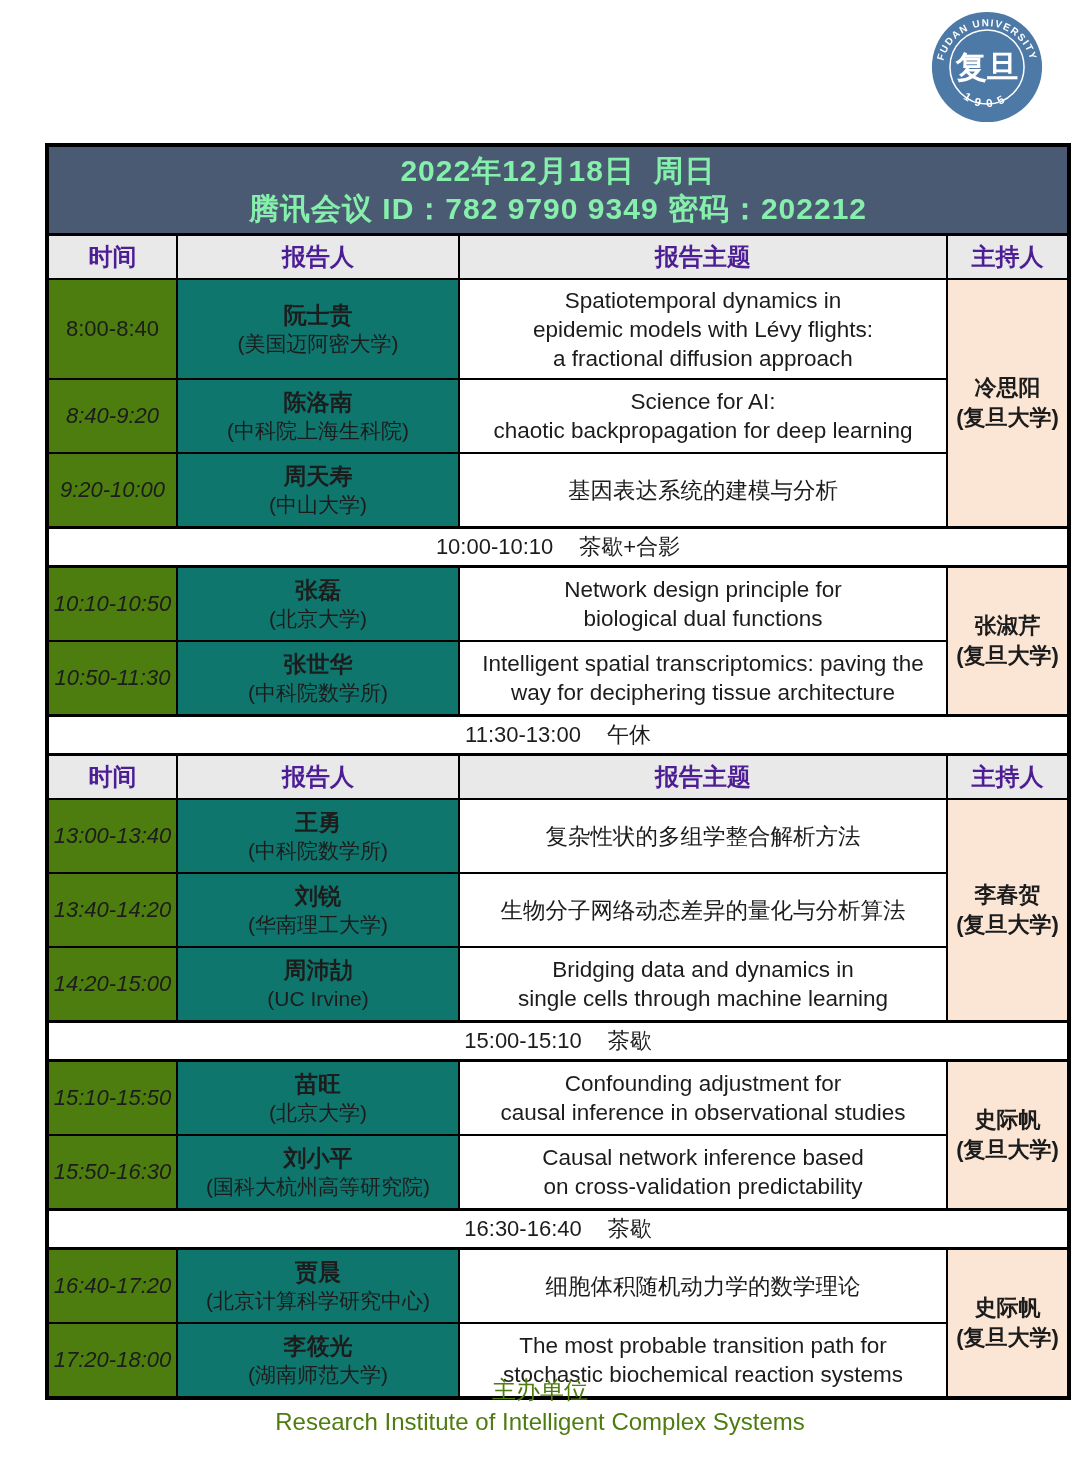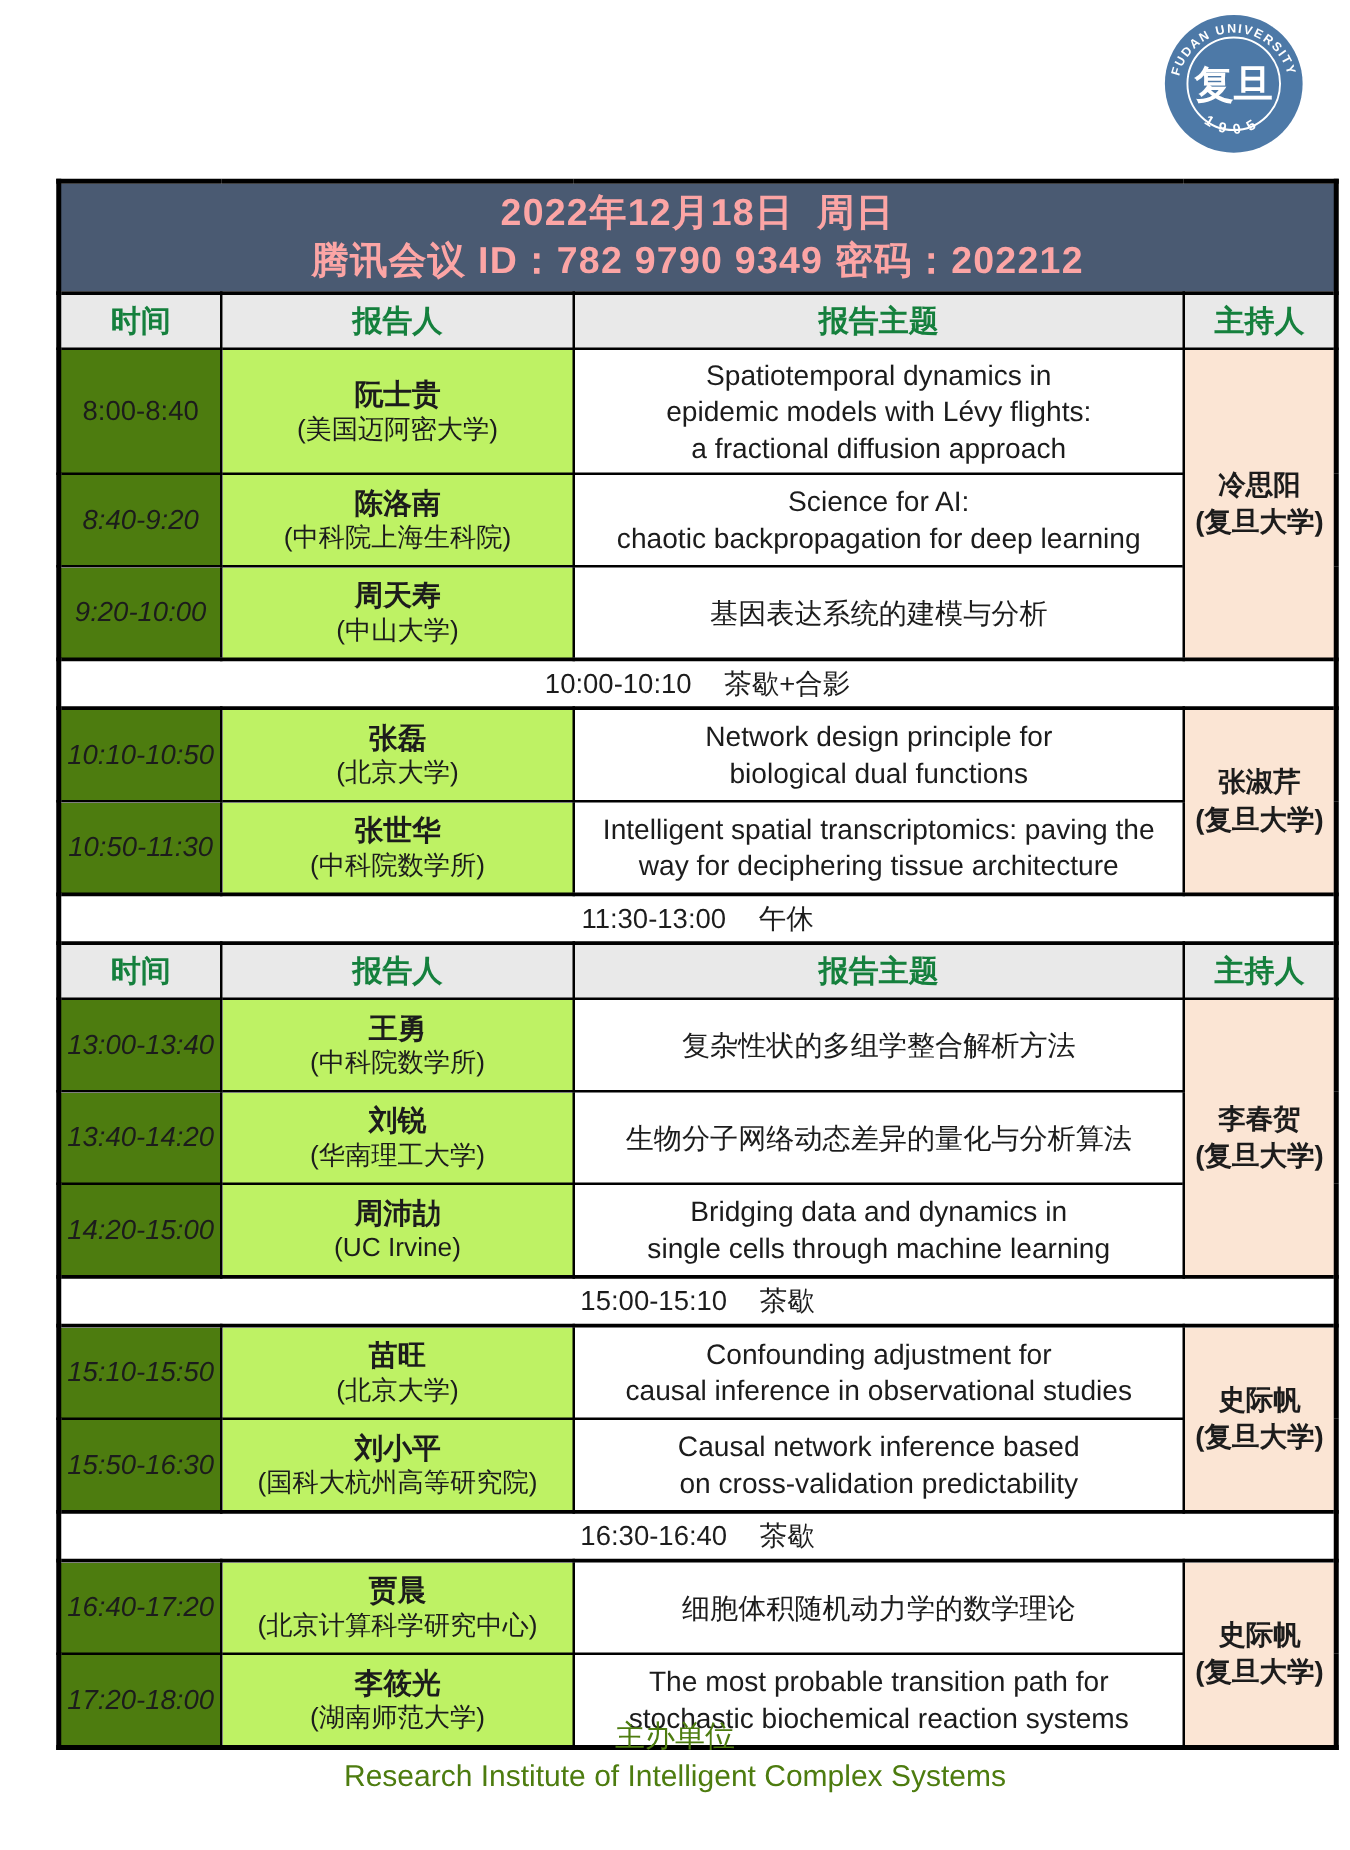--- a/index.html
+++ b/index.html
@@ -15,31 +15,31 @@
     position:absolute;left:45px;top:143px;width:1022px;
     border-collapse:collapse;table-layout:fixed;
     border:4px solid #000;
   }
   col.c-time{width:130px;} col.c-speaker{width:282px;}
   col.c-topic{width:488px;} col.c-chair{width:122px;}
 
   th,td{border:2px solid #000;text-align:center;vertical-align:middle;padding:2px 4px;overflow:hidden;}
 
   .banner{
-    background:#4a5a72;color:#fca5a5;height:82px;border-bottom:3px solid #000;
+    background:#4a5a72;color:#86efac;height:82px;border-bottom:3px solid #000;
   }
   .banner .bline{white-space:pre;font-weight:bold;font-size:30px;line-height:38px;letter-spacing:1px;}
 
   tr.colhead th{
-    background:#e9e9e9;font-size:24px;font-weight:bold;height:38px;color:#15803d;
+    background:#e9e9e9;font-size:24px;font-weight:bold;height:38px;color:#4c1d95;
   }
   tr.colhead.second th{border-top:3px solid #000;}
 
   td.time{font-size:22px;background:#4d7c0f;}
-  td.speaker{background:#bef264;}
+  td.speaker{background:#0f766e;}
   td.speaker .sname{display:block;font-weight:bold;font-size:23px;line-height:29px;}
   td.speaker .saffil{display:block;font-size:21px;line-height:27px;}
   td.topic{background:#ffffff;font-size:22.5px;line-height:29px;white-space:pre-line;}
   td.chair{background:#fbe5d4;font-size:22px;line-height:30px;}
   td.chair .cname,.chair .caffil{display:block;font-weight:bold;}
 
   tr.brk td{
     background:#ffffff;height:32px;font-size:22px;
     border-top:3px solid #000;border-bottom:3px solid #000;
   }

